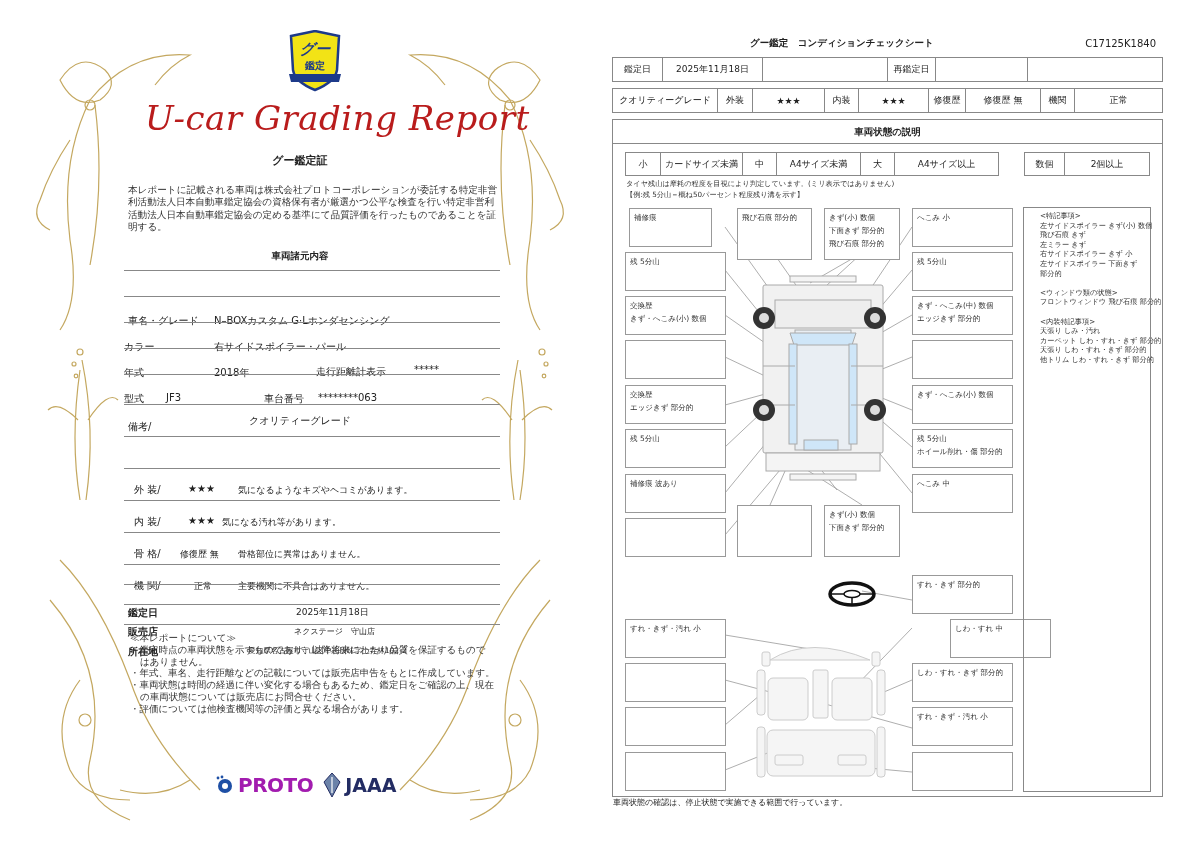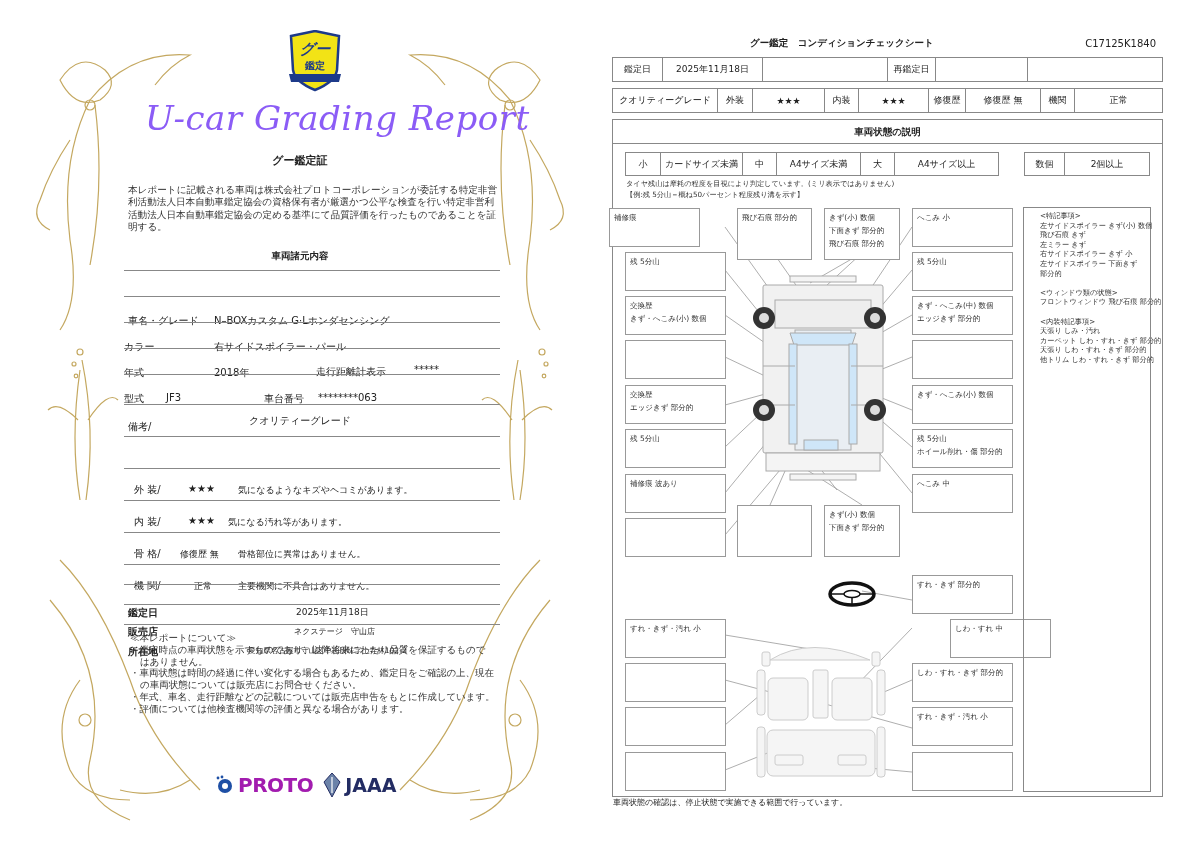--- a/index.html
+++ b/index.html
@@ -7,21 +7,21 @@
   .page { position: absolute; top: 0; }
   #left { left: 0; width: 600px; height: 848px; }
   #right { left: 600px; width: 600px; height: 848px; }
 
   
   .orn { position: absolute; }
   .orn svg { display: block; }
 
   
   .badge { position: absolute; left: 287px; top: 30px; width: 56px; height: 60px; }
-  .title-script { position: absolute; left: 145px; top: 98px; width: 330px; text-align: center; font-family: "DejaVu Serif", "Liberation Serif", serif; font-style: italic; font-size: 34px; color: #8b5cf6; letter-spacing: 0.5px; white-space: nowrap; }
+  .title-script { position: absolute; left: 145px; top: 98px; width: 330px; text-align: center; font-family: "DejaVu Serif", "Liberation Serif", serif; font-style: italic; font-size: 34px; color: #b91c1c; letter-spacing: 0.5px; white-space: nowrap; }
   .cert-title { position: absolute; left: 0; width: 600px; top: 153px; text-align: center; font-size: 11px; font-weight: bold; }
   .cert-body { position: absolute; left: 128px; top: 184px; width: 370px; font-family: "DejaVu Serif", "Liberation Serif", serif; font-size: 9.6px; line-height: 12.4px; color: #333; }
 
   .spec-title { position: absolute; left: 0; width: 600px; top: 250px; text-align: center; font-size: 9.5px; font-weight: bold; }
   .spec { position: absolute; left: 124px; width: 376px; }
   .row { position: absolute; left: 0; width: 376px; border-top: 1.5px solid #888; font-size: 10px; }
   .row span { position: absolute; white-space: nowrap; margin-top: 36px; }
 
   .qg-title { position: absolute; left: 0; width: 600px; top: 414px; text-align: center; font-size: 10px; }
 
@@ -141,21 +141,21 @@
 
   <div class="spec" style="top:436px;">
     <div class="row" style="top:0;height:32px;">
       <span style="left:10px;top:10px;">外 装/</span>
       <span style="left:64px;top:10px;">★★★</span>
       <span style="left:114px;top:11px;font-size:9px;">気になるようなキズやヘコミがあります。</span>
     </div>
     <div class="row" style="top:32px;height:32px;">
       <span style="left:10px;top:10px;">内 装/</span>
       <span style="left:64px;top:10px;">★★★</span>
-      <span style="left:104px;top:11px;font-size:9px;">気になる汚れ等があります。</span>
+      <span style="left:98px;top:11px;font-size:9px;">気になる汚れ等があります。</span>
     </div>
     <div class="row" style="top:64px;height:32px;">
       <span style="left:10px;top:10px;">骨 格/</span>
       <span style="left:56px;top:11px;font-size:9px;">修復歴 無</span>
       <span style="left:114px;top:11px;font-size:9px;">骨格部位に異常はありません。</span>
     </div>
     <div class="row" style="top:96px;height:32px;">
       <span style="left:10px;top:10px;">機 関/</span>
       <span style="left:70px;top:11px;font-size:9px;">正常</span>
       <span style="left:114px;top:11px;font-size:9px;">主要機関に不具合はありません。</span>
@@ -171,22 +171,22 @@
     <div class="row" style="top:168px;height:20px;">
       <span style="left:4px;top:4px;font-weight:bold;">所在地</span>
       <span style="left:124px;top:5px;font-size:7.6px;">愛知県名古屋市守山区中志段味字上寺林102-2</span>
     </div>
     <div class="row" style="top:188px;height:1px;"></div>
   </div>
 
   <div class="notes">
     <div>≪本レポートについて≫</div>
     <div class="b">・鑑定時点の車両状態を示すものであり、以降将来にわたり品質を保証するものではありません。</div>
+    <div class="b">・年式、車名、走行距離などの記載については販売店申告をもとに作成しています。</div>
     <div class="b">・車両状態は時間の経過に伴い変化する場合もあるため、鑑定日をご確認の上、現在の車両状態については販売店にお問合せください。</div>
-    <div class="b">・年式、車名、走行距離などの記載については販売店申告をもとに作成しています。</div>
     <div class="b">・評価については他検査機関等の評価と異なる場合があります。</div>
   </div>
 
   <div class="logos">
     <div class="proto">
       <svg width="20" height="20" viewBox="0 0 20 20">
         <circle cx="10" cy="11" r="7" fill="#1e4fa5"></circle>
           <circle cx="10" cy="11" r="3" fill="#fff"></circle>
         <circle cx="3" cy="3" r="1.4" fill="#1e4fa5"></circle>
           <circle cx="7" cy="2" r="1.4" fill="#1e4fa5"></circle>
@@ -332,21 +332,21 @@
     <rect x="832" y="678" width="40" height="42" rx="5"></rect>
     <rect x="813" y="670" width="15" height="48" rx="2"></rect>
     <rect x="757" y="727" width="8" height="50" rx="3"></rect>
     <rect x="877" y="727" width="8" height="50" rx="3"></rect>
     <rect x="767" y="730" width="108" height="46" rx="6"></rect>
     <rect x="775" y="755" width="28" height="10" rx="2"></rect>
     <rect x="838" y="755" width="28" height="10" rx="2"></rect>
   </g>
 </svg>
 
-<div class="box" style="left:609px;top:208px;width:91px;height:39px;">
+<div class="box" style="left:629px;top:208px;width:83px;height:39px;">
     <div>補修痕</div>
   </div>
 <div class="box" style="left:737px;top:208px;width:75px;height:52px;">
     <div>飛び石痕 部分的</div>
   </div>
 <div class="box" style="left:824px;top:208px;width:76px;height:52px;">
   <div>きず(小) 数個</div>
   <div>下面きず 部分的</div>
   <div>飛び石痕 部分的</div>
 </div>

